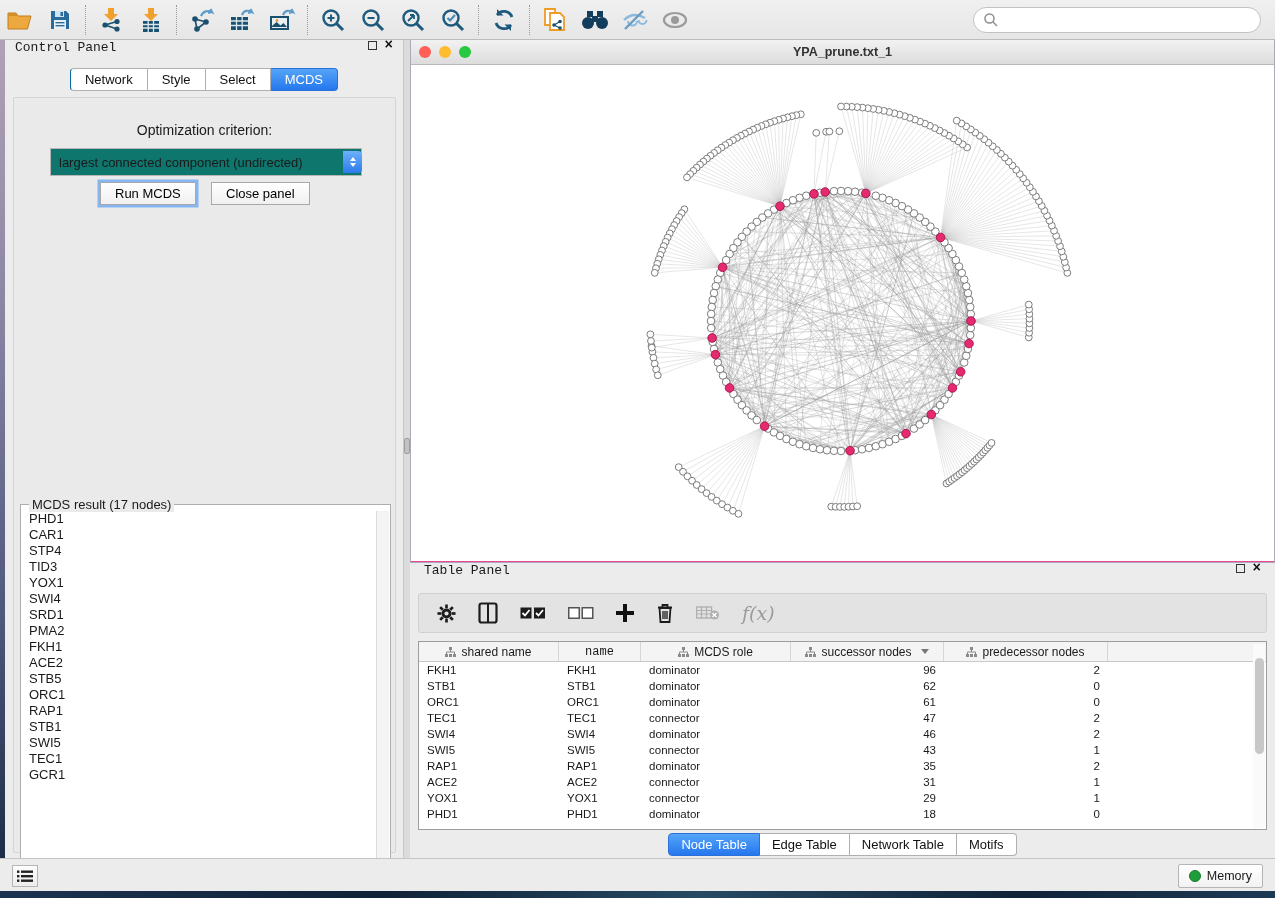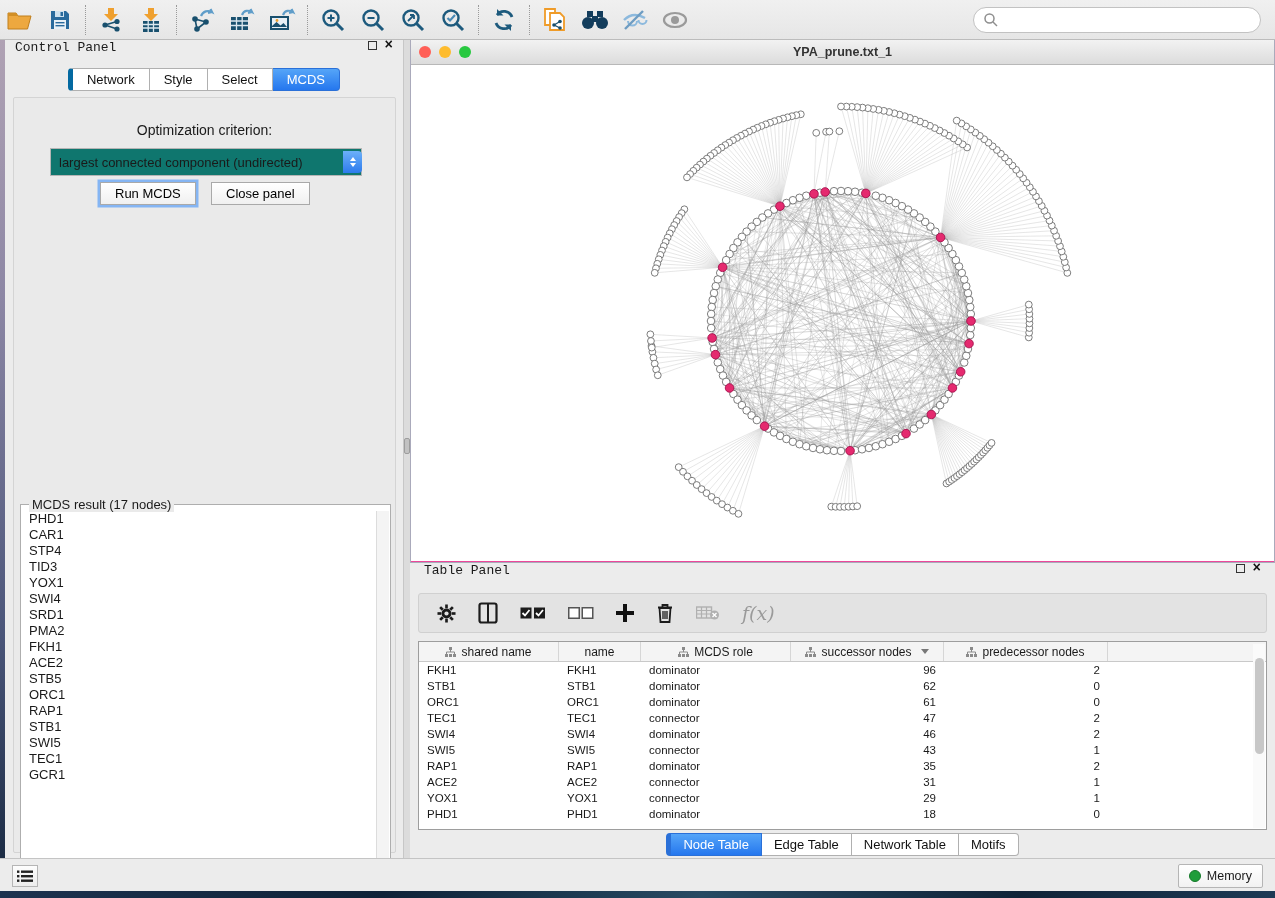--- a/index.html
+++ b/index.html
@@ -29,21 +29,21 @@
     background:#ececec; border-right:1px solid #c7c7c7; }
   .panel-header { height:28px; display:flex; align-items:flex-start; padding:0 10px;font-family:Liberation Mono, monospace; }
   .panel-title { font-size:13px; }
   .win-btns { margin-left:auto; display:flex; gap:8px; align-items:center; }
   .float-btn { width:9px; height:9px; border:1.5px solid #333; background:transparent; }
   .close-btn { font-size:14px; font-weight:bold; line-height:10px; color:#111; }
 
   .tabbar { display:flex; justify-content:center; }
   .tab { font-size:13px; padding:3px 14px; background:#fff; border:1px solid #b0b0b0;
     border-left:none; color:#111; }
-  .tab:first-child { border-left:5px solid #0369a1; border-radius:4px 0 0 4px;text-align:center; }
+  .tab:first-child { border-left:1px solid #0369a1; border-radius:4px 0 0 4px;text-align:center; }
   .tab:last-child { border-radius:0 4px 4px 0; }
   .tab.active { background:linear-gradient(#55a5f8,#2577ee); color:#fff; border-color:#2a70d8; }
 
   #cp-card { position:absolute; left:8px; top:57px; width:383px; height:756px;
     background:#eaeaea; border:1px solid #d4d4d4; border-radius:2px; }
   #opt-label { display:block; text-align:center; margin-top:24px; font-size:14px; }
   #criterion { position:absolute; left:36px; top:50px; width:312px; height:28px;
     background:#0f766e; border:1px solid #b5b5b5; border-radius:0;
     display:flex; align-items:center; font-size:13px; }
   #criterion .val { flex:1; padding-left:8px; white-space:nowrap; overflow:hidden; }
@@ -1262,21 +1262,21 @@
         <div class="th" style="width: 140px;">
           <svg class="col-icon" viewBox="0 0 11 10">
             <rect x="4" y="0" width="3" height="3" fill="#8a8a8a"></rect>
             <path d="M5.5 3 v2 M1.5 7 V5 h8 v2" stroke="#8a8a8a" fill="none" stroke-width="1"></path>
             <rect x="0" y="7" width="3" height="3" fill="#8a8a8a"></rect>
             <rect x="4" y="7" width="3" height="3" fill="#8a8a8a"></rect>
             <rect x="8" y="7" width="3" height="3" fill="#8a8a8a"></rect>
           </svg>
           <span>shared name</span>
         </div>
-        <div class="th" style="width: 82px;">
+        <div class="th" style="width: 82px; font-family: Liberation Mono, monospace;">
           <span>name</span>
         </div>
         <div class="th" style="width: 150px;">
           <svg class="col-icon" viewBox="0 0 11 10">
             <rect x="4" y="0" width="3" height="3" fill="#8a8a8a"></rect>
             <path d="M5.5 3 v2 M1.5 7 V5 h8 v2" stroke="#8a8a8a" fill="none" stroke-width="1"></path>
             <rect x="0" y="7" width="3" height="3" fill="#8a8a8a"></rect>
             <rect x="4" y="7" width="3" height="3" fill="#8a8a8a"></rect>
             <rect x="8" y="7" width="3" height="3" fill="#8a8a8a"></rect>
           </svg>

